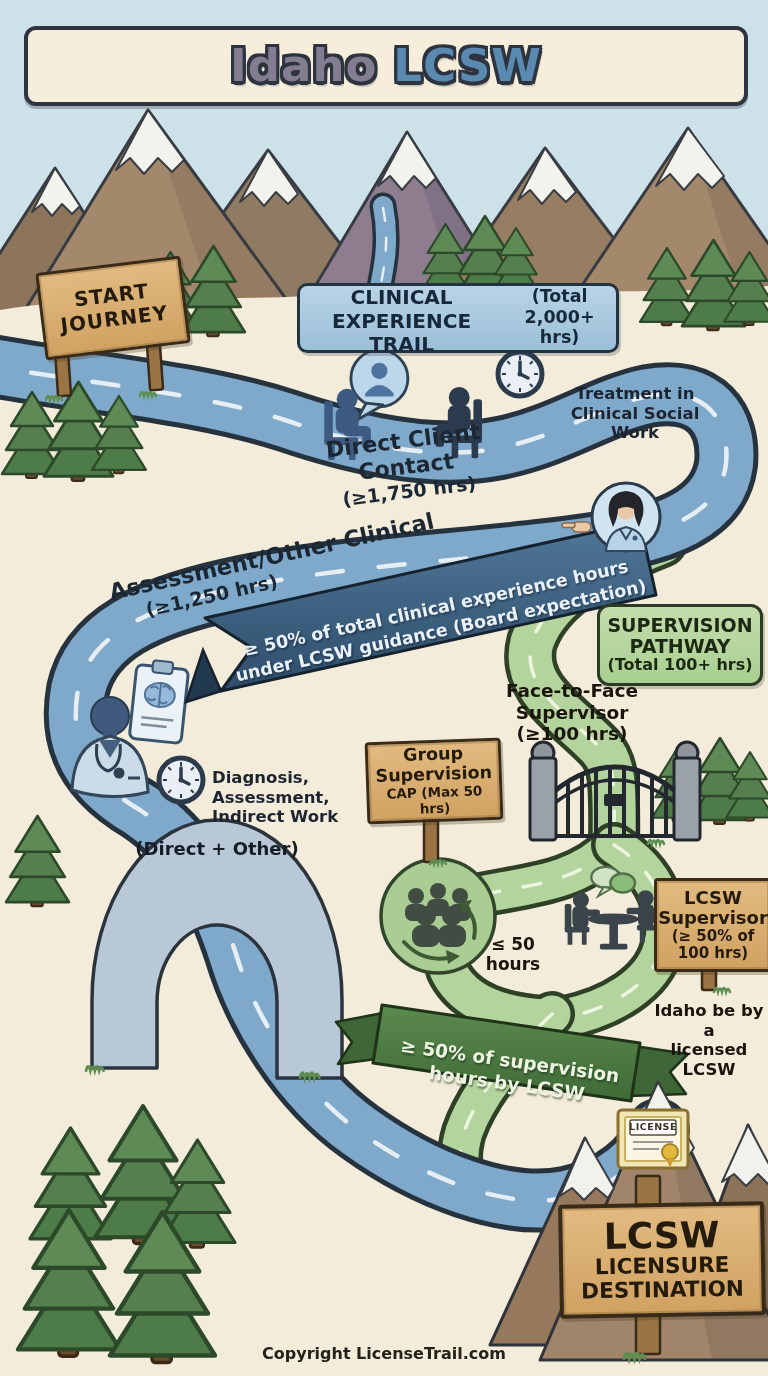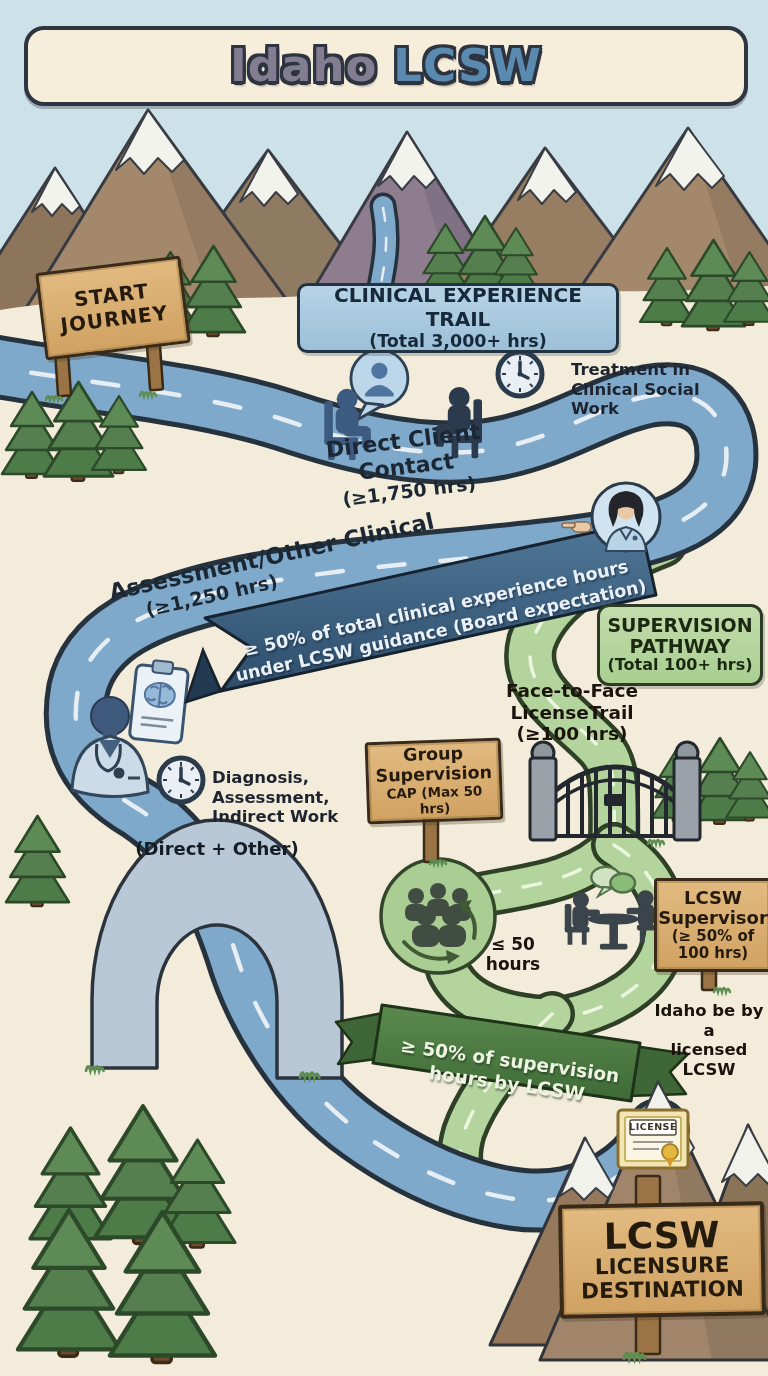--- a/index.html
+++ b/index.html
@@ -9,21 +9,21 @@
   .ov{position:absolute;font-weight:bold;color:#1d2430;text-align:center;line-height:1.18;}
   .pre{white-space:pre-line;}
   .outlined{color:#837d92;
     text-shadow:-3px -3px 0 #2d3440,3px -3px 0 #2d3440,-3px 3px 0 #2d3440,3px 3px 0 #2d3440,
     -3px 0 0 #2d3440,3px 0 0 #2d3440,0 -3px 0 #2d3440,0 4px 0 #2d3440,2px 5px 2px rgba(40,40,50,.35);}
   .outlined.blue{color:#5a8ab0;}
   .board{background:linear-gradient(#e2ba80,#d0a262);border:3px solid #3a2b18;border-radius:4px;
     box-shadow:2px 3px 0 rgba(70,55,35,.3), inset 0 0 0 2px rgba(150,110,60,.45);
     display:flex;flex-direction:column;align-items:center;justify-content:center;color:#241a0e;}
   .plaque-blue{background:linear-gradient(#b8d3e6,#9cc0d8);border:3px solid #223441;border-radius:10px;
-    box-shadow:2px 3px 0 rgba(50,60,70,.25);display:flex;flex-direction:column;align-items:center;justify-content:center;color:#16293a;}
+    box-shadow:2px 3px 0 rgba(50,60,70,.25);display:flex;flex-direction:row;align-items:flex-start;justify-content:center;color:#16293a;}
   .plaque-green{background:linear-gradient(#c3dcac,#a9cf91);border:3px solid #2c3b26;border-radius:12px;
     box-shadow:2px 3px 0 rgba(50,60,45,.25);display:flex;flex-direction:column;align-items:center;justify-content:center;color:#1b2913;}
   .ribbon-text{color:#eaf1f8;text-shadow:1px 2px 2px rgba(10,25,40,.5);}
   .ribbon-text.green{color:#edf4e1;text-shadow:1px 2px 2px rgba(15,35,15,.5);}
 </style>
 </head>
 <body>
 
 <div class="canvas">
 
@@ -326,37 +326,37 @@
     <use href="#grass" transform="translate(140,388)"></use>
     <use href="#grass" transform="translate(300,1068) scale(1.2)"></use>
     <use href="#grass" transform="translate(86,1062) scale(1.1)"></use>
     <use href="#grass" transform="translate(430,856)"></use>
     <use href="#grass" transform="translate(648,836)"></use>
     <use href="#grass" transform="translate(714,984)"></use>
     <use href="#grass" transform="translate(624,1348) scale(1.3)"></use>
   </g>
 </svg>
 
-<div class="ov" style="left:24px;top:26px;width:716px;height:72px;background:#f6eeda;border:4px solid #2e3440;border-radius:20px;
+<div class="ov" style="left:24px;top:26px;width:716px;height:72px;background:#f6eeda;border:4px solid #2e3440;border-radius:12px;
             box-shadow:0 3px 0 rgba(40,45,55,.3);display:flex;align-items:center;justify-content:center;gap:16px;font-size:45px;letter-spacing:1px;">
   <span class="outlined">Idaho</span>
   <span class="outlined blue">LCSW</span>
 </div>
 
 <div class="ov board pre" style="left:40px;top:264px;width:140px;height:82px;transform:rotate(-7deg);font-size:20px;letter-spacing:1px;">
   <span class="pre">START
 JOURNEY</span>
 </div>
 
 <div class="ov plaque-blue" style="left:297px;top:283px;width:316px;height:64px;">
   <div style="font-size:20px;">CLINICAL EXPERIENCE TRAIL</div>
-  <div style="font-size:17.5px;">(Total 3,000+ hrs)</div>
-</div>
-
-<div class="ov pre" style="left:547px;top:340px;width:176px;font-size:16.5px;text-align:left;line-height:1.2;margin-left:24px;">
+  <div style="font-size:17.5px;">(Total 2,000+ hrs)</div>
+</div>
+
+<div class="ov pre" style="left:547px;top:364px;width:176px;font-size:16.5px;text-align:center;line-height:1.2;">
   <span class="pre">Treatment in
 Clinical Social Work</span>
 </div>
 
 <div class="ov" style="left:278px;top:428px;width:256px;transform:rotate(-7deg);color:#1b2733;">
   <div style="font-size:22px;">Direct Client Contact</div>
   <div style="font-size:19px;">(≥1,750 hrs)</div>
 </div>
 
 <div class="ov" style="left:84px;top:543px;width:380px;transform:rotate(-12.5deg);color:#1b2733;">
@@ -370,21 +370,21 @@
 </div>
 
 <div class="ov plaque-green" style="left:597px;top:604px;width:160px;height:76px;">
   <div class="pre" style="font-size:19px;line-height:1.1;">SUPERVISION
 PATHWAY</div>
   <div style="font-size:16px;">(Total 100+ hrs)</div>
 </div>
 
 <div class="ov pre" style="left:492px;top:658px;width:160px;font-size:18.5px;color:#1a140c;line-height:1.18;">
   <span class="pre">Face-to-Face
-LicenseTrail
+Supervisor
 (≥100 hrs)</span>
 </div>
 
 <div class="ov board" style="left:366px;top:740px;width:130px;height:76px;transform:rotate(-2deg);">
   <div class="pre" style="font-size:17.5px;line-height:1.12;">Group
 Supervision</div>
   <div style="font-size:13.5px;">CAP (Max 50 hrs)</div>
 </div>
 
 <div class="ov pre" style="left:212px;top:748px;width:140px;font-size:16.5px;text-align:left;line-height:1.2;">
@@ -423,14 +423,17 @@
 <div class="ov" style="left:627px;top:1121px;width:52px;font-size:9.5px;letter-spacing:.5px;color:#3a3424;">
   <span>LICENSE</span>
 </div>
 
 <div class="ov board" style="left:559px;top:1203px;width:198px;height:106px;transform:rotate(-1deg);border-width:4px;color:#241b0d;">
   <div style="font-size:36px;line-height:1;">LCSW</div>
   <div class="pre" style="font-size:21.5px;line-height:1.12;">LICENSURE
 DESTINATION</div>
 </div>
 
+<div class="ov" style="left:0;top:1345px;width:768px;font-size:16px;color:#232219;">
+  <span>Copyright LicenseTrail.com</span>
+</div>
 
 </div>
 
 </body></html>

